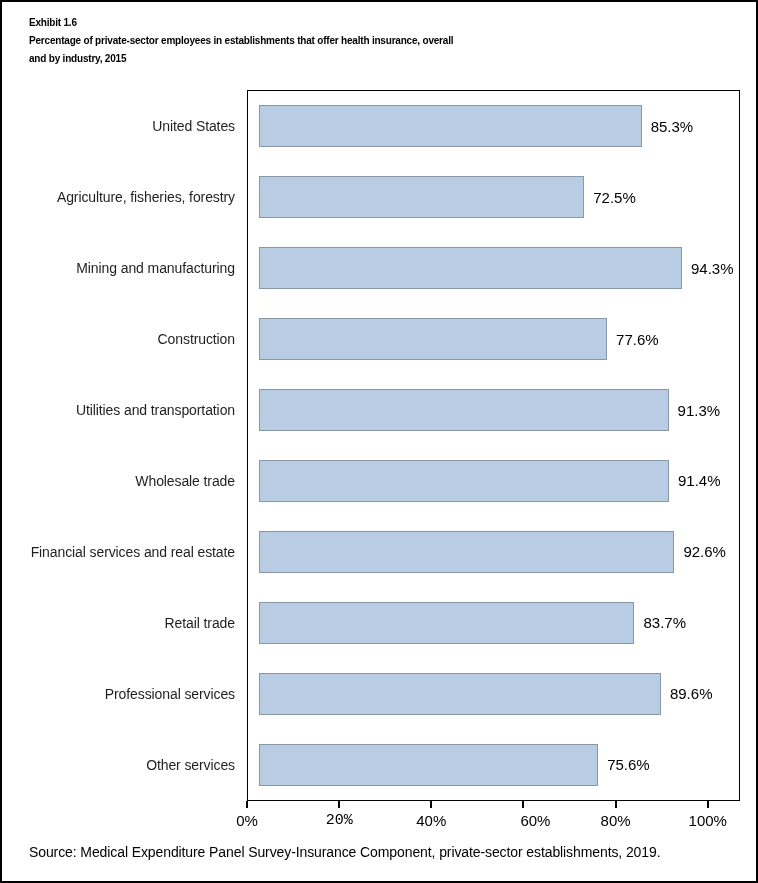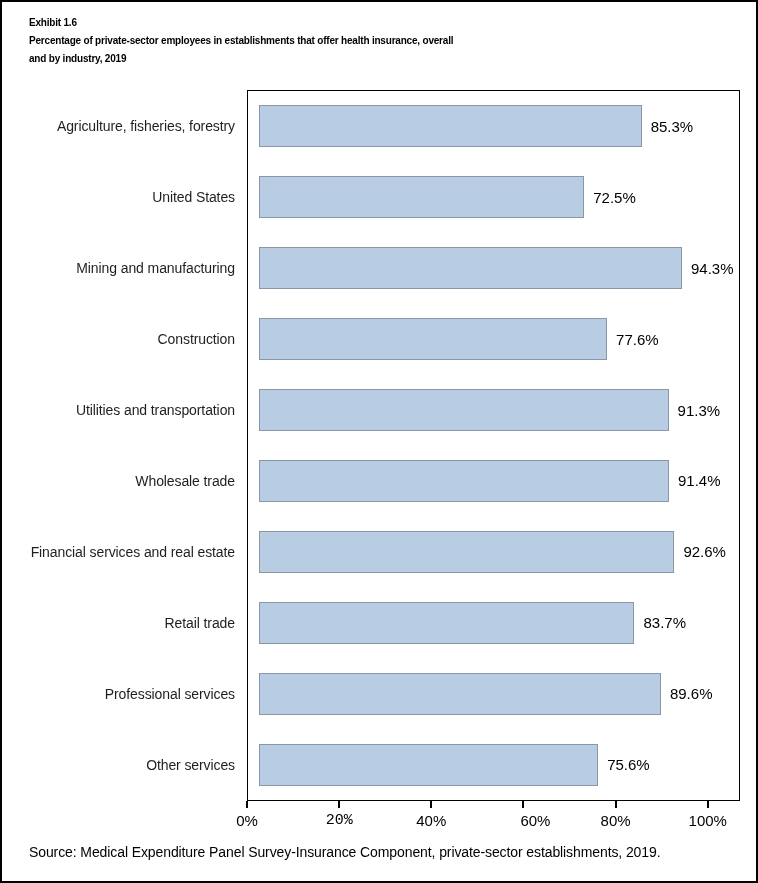--- a/index.html
+++ b/index.html
@@ -118,26 +118,26 @@
   .source-line .src-label { font-weight: normal; }
 </style>
 </head>
 <body>
 
 <div class="frame">
 
   <div class="title-block">
     <div>Exhibit 1.6</div>
     <div>Percentage of private-sector employees in establishments that offer health insurance, overall</div>
-    <div>and by industry, 2019</div>
+    <div>and by industry, 2015</div>
   </div>
 
   <div class="cats" id="cats">
+      <div class="cat">United States</div>
       <div class="cat">Agriculture, fisheries, forestry</div>
-      <div class="cat">United States</div>
       <div class="cat">Mining and manufacturing</div>
       <div class="cat">Construction</div>
       <div class="cat">Utilities and transportation</div>
       <div class="cat">Wholesale trade</div>
       <div class="cat">Financial services and real estate</div>
       <div class="cat">Retail trade</div>
       <div class="cat">Professional services</div>
       <div class="cat">Other services</div>
     </div>
 

